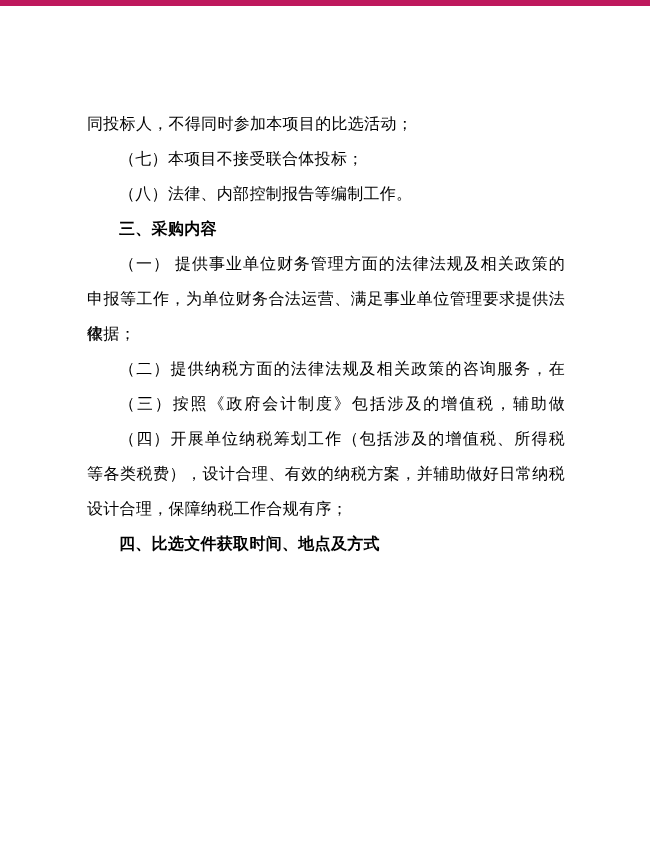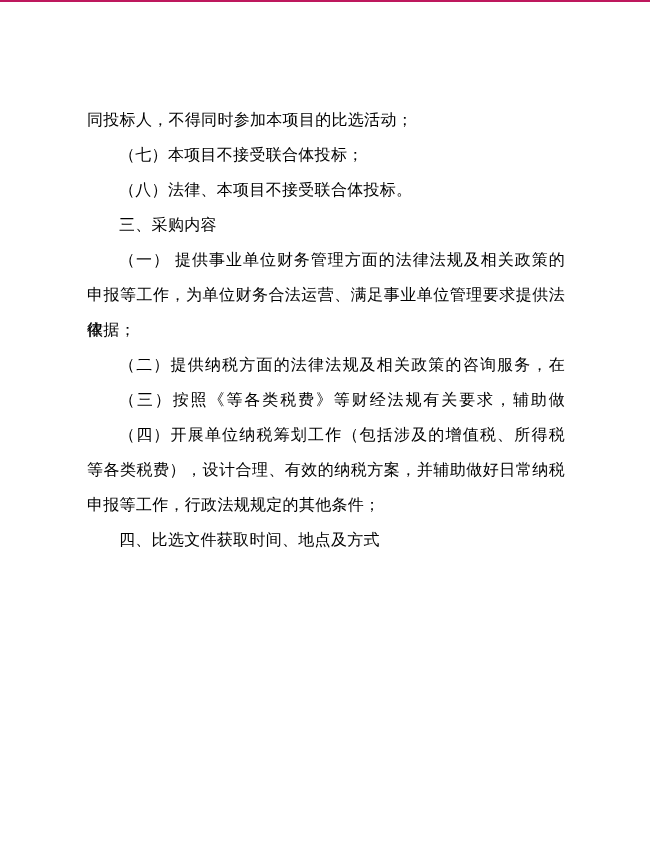--- a/index.html
+++ b/index.html
@@ -7,21 +7,21 @@
     padding: 0;
     background: #ffffff;
   }
   .page {
     position: relative;
     width: 650px;
     height: 841px;
     background: #ffffff;
     box-sizing: border-box;
     padding: 100px 85px 0 87px;
-    border-top: 2px solid #be185d;
+    border-top: 6px solid #be185d;
     overflow: hidden;
     color: #000000;
     font-family: "Liberation Serif", "DejaVu Serif", serif;
     font-size: 16px;
   }
   .paragraph {
     margin: 0;
   }
   .line {
     line-height: 35px;
@@ -34,62 +34,62 @@
     text-align: justify;
     text-align-last: justify;
     text-justify: inter-character;
     font-family: Liberation Serif, serif;
   }
   .line.indent {
     text-indent: 2em;
   }
   .heading .line {
     font-family: "Liberation Sans", "DejaVu Sans", sans-serif;
-    font-weight: normal;
+    font-weight: bold;
   }
 </style>
 </head>
 <body>
 
 <div class="page">
 
   <div class="paragraph">
     <div class="line">同投标人，不得同时参加本项目的比选活动；</div>
   </div>
 
   <div class="paragraph">
     <div class="line indent">（七）本项目不接受联合体投标；</div>
   </div>
 
   <div class="paragraph">
-    <div class="line indent">（八）法律、本项目不接受联合体投标。</div>
+    <div class="line indent">（八）法律、内部控制报告等编制工作。</div>
   </div>
 
   <div class="paragraph heading">
     <div class="line indent">三、采购内容</div>
   </div>
 
   <div class="paragraph">
     <div class="line indent fill">（一） 提供事业单位财务管理方面的法律法规及相关政策的</div>
     <div class="line fill">申报等工作，为单位财务合法运营、满足事业单位管理要求提供法律</div>
     <div class="line">依据；</div>
   </div>
 
   <div class="paragraph">
     <div class="line indent fill">（二）提供纳税方面的法律法规及相关政策的咨询服务，在</div>
   </div>
 
   <div class="paragraph">
-    <div class="line indent fill">（三）按照《等各类税费》等财经法规有关要求，辅助做</div>
+    <div class="line indent fill">（三）按照《政府会计制度》包括涉及的增值税，辅助做</div>
   </div>
 
   <div class="paragraph">
     <div class="line indent fill">（四）开展单位纳税筹划工作（包括涉及的增值税、所得税</div>
     <div class="line fill">等各类税费），设计合理、有效的纳税方案，并辅助做好日常纳税</div>
-    <div class="line">申报等工作，行政法规规定的其他条件；</div>
+    <div class="line">设计合理，保障纳税工作合规有序；</div>
   </div>
 
 
   <div class="paragraph heading">
     <div class="line indent">四、比选文件获取时间、地点及方式</div>
   </div>
 
 </div>
 
 </body></html>

